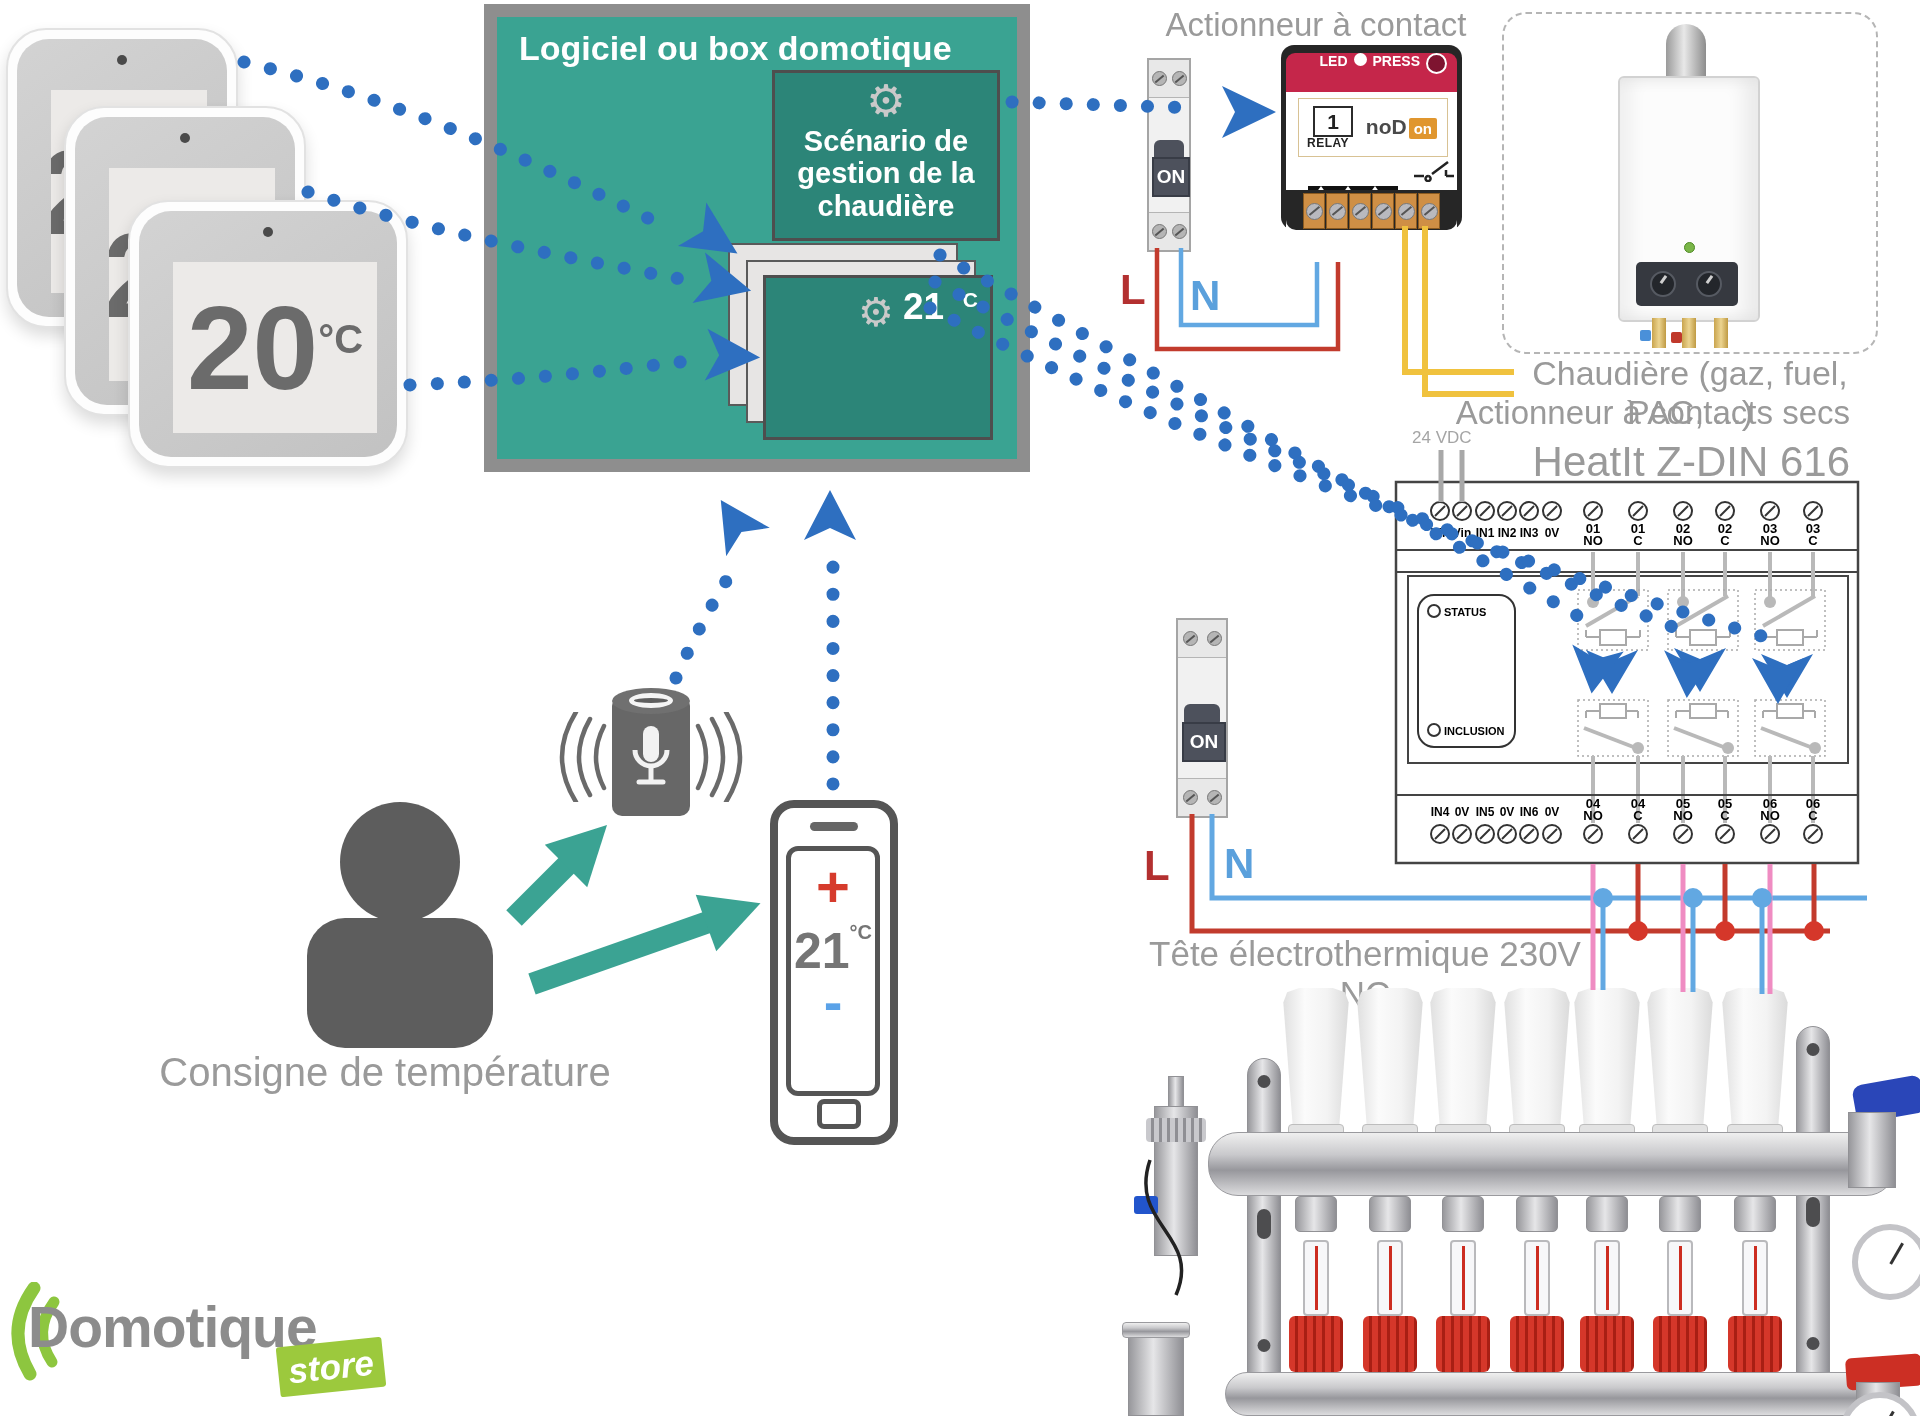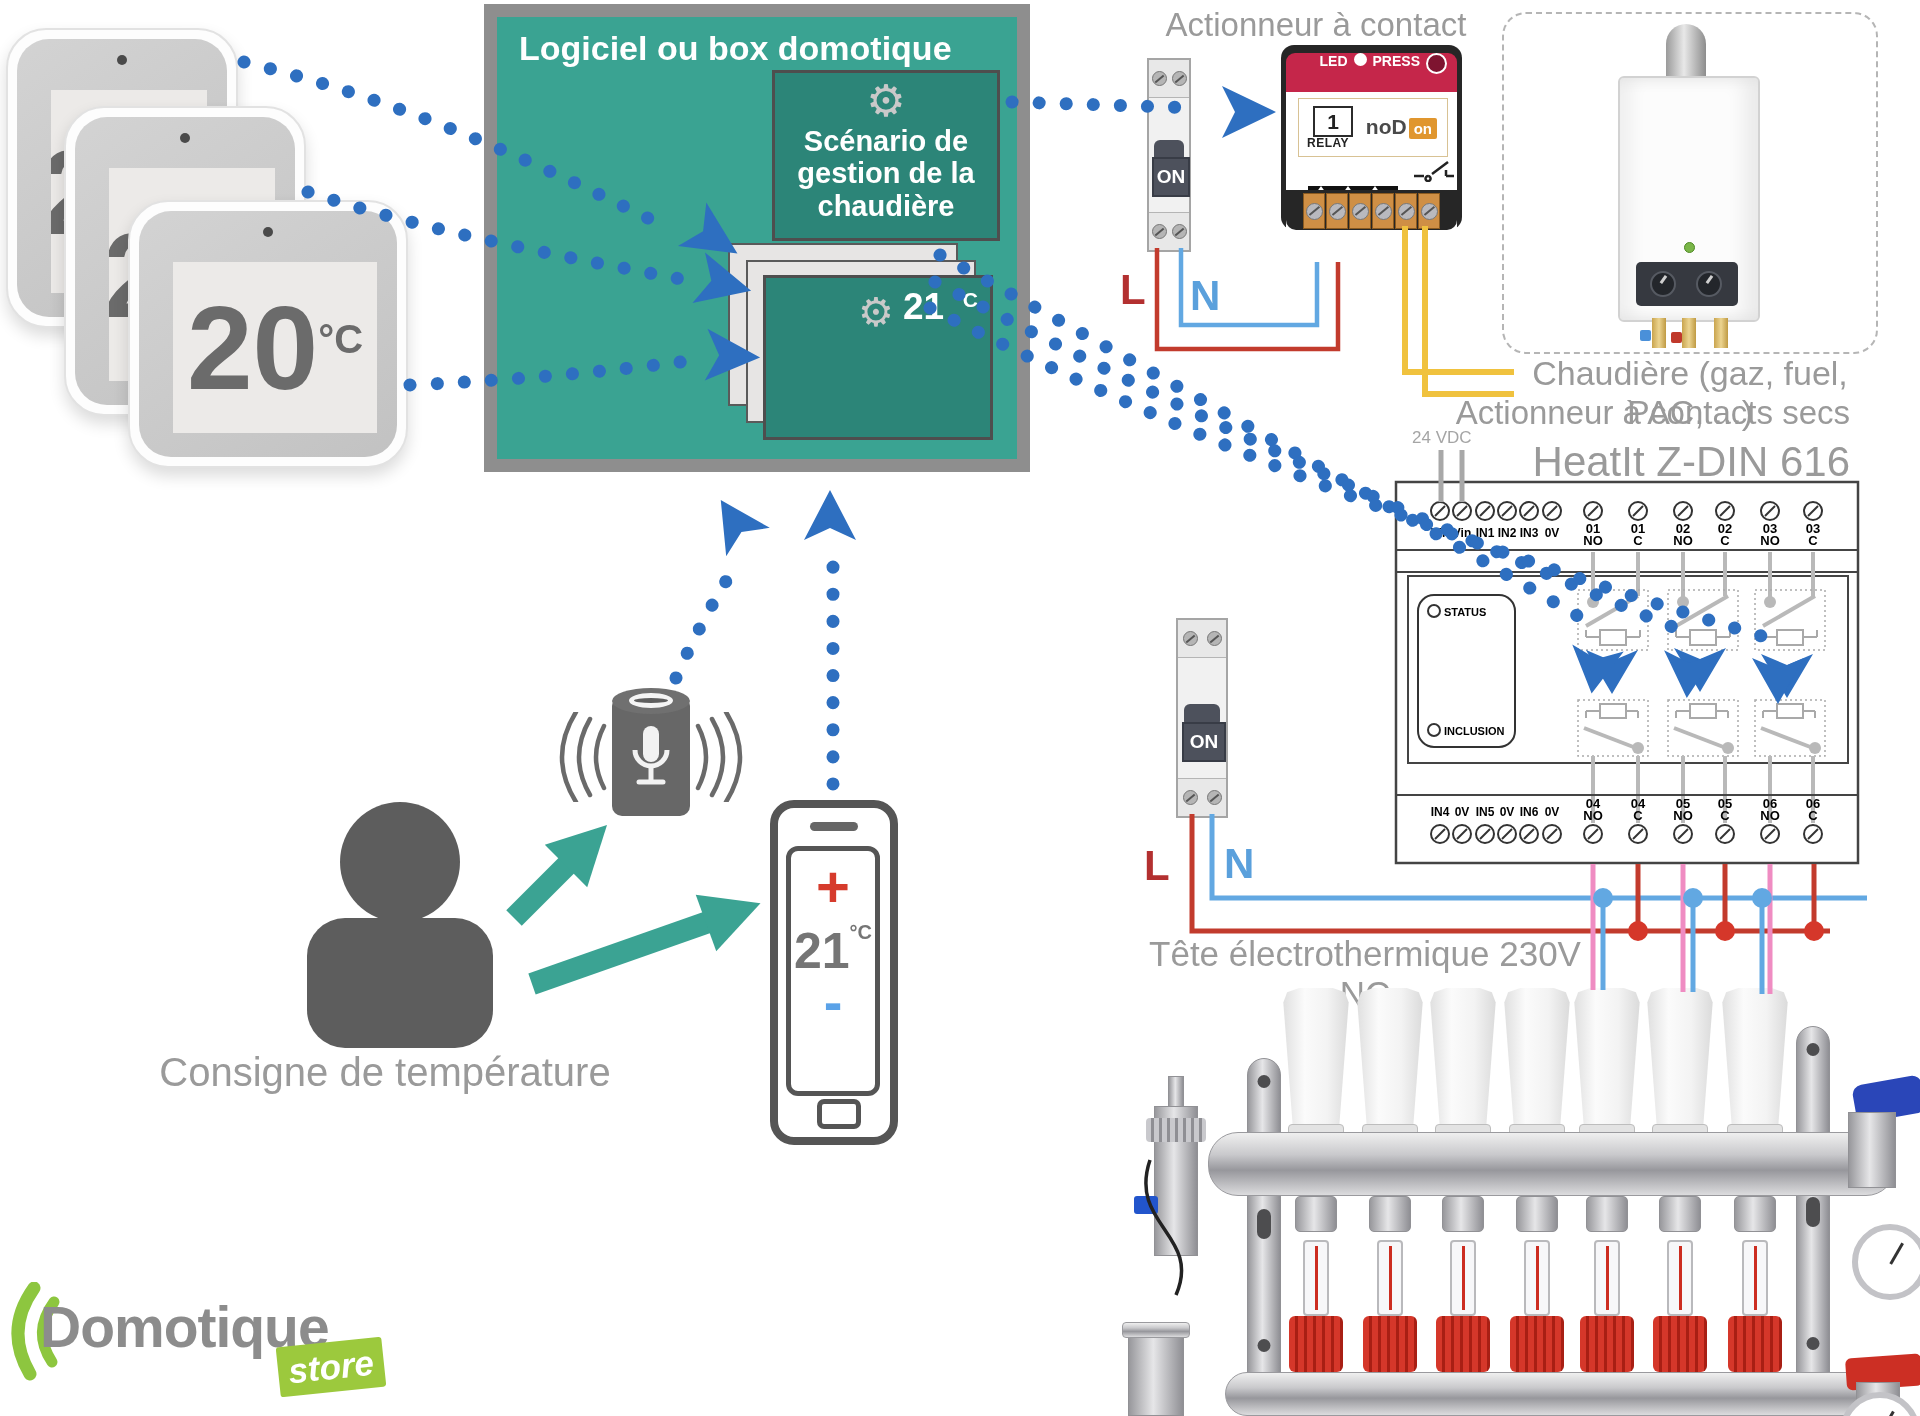--- a/index.html
+++ b/index.html
@@ -165,21 +165,21 @@
   .gauge{position:absolute;border-radius:50%;background:#fff;border:6px solid #c3c3c7;box-sizing:border-box;}
   .gauge::after{content:"";position:absolute;left:48%;top:15%;width:3px;height:38%;background:#333;
         transform:rotate(30deg);transform-origin:bottom;}
   #rgauge1{left:1852px;top:1224px;width:76px;height:76px;}
   #rhandle-red{left:1846px;top:1356px;width:76px;height:32px;background:#cc2f24;border-radius:6px;
         transform:rotate(-4deg);}
   #rbody{left:1856px;top:1382px;width:44px;height:34px;}
   #rgauge2{left:1840px;top:1392px;width:80px;height:80px;}
 
   
-  #logo-main{left:40px;top:1294px;font-size:57px;font-weight:bold;color:#8c8c8c;letter-spacing:-1px;}
+  #logo-main{left:28px;top:1294px;font-size:57px;font-weight:bold;color:#8c8c8c;letter-spacing:-1px;}
   #logo-store{left:278px;top:1342px;width:106px;height:50px;background:#9cc93d;transform:rotate(-6deg);
         color:#fff;font-size:35px;font-weight:bold;font-style:italic;display:flex;align-items:center;
         justify-content:center;border-radius:3px;}
 
   svg text{font-family:"Liberation Sans",sans-serif;}
 </style>
 </head>
 <body>
 
 <div id="stage">

